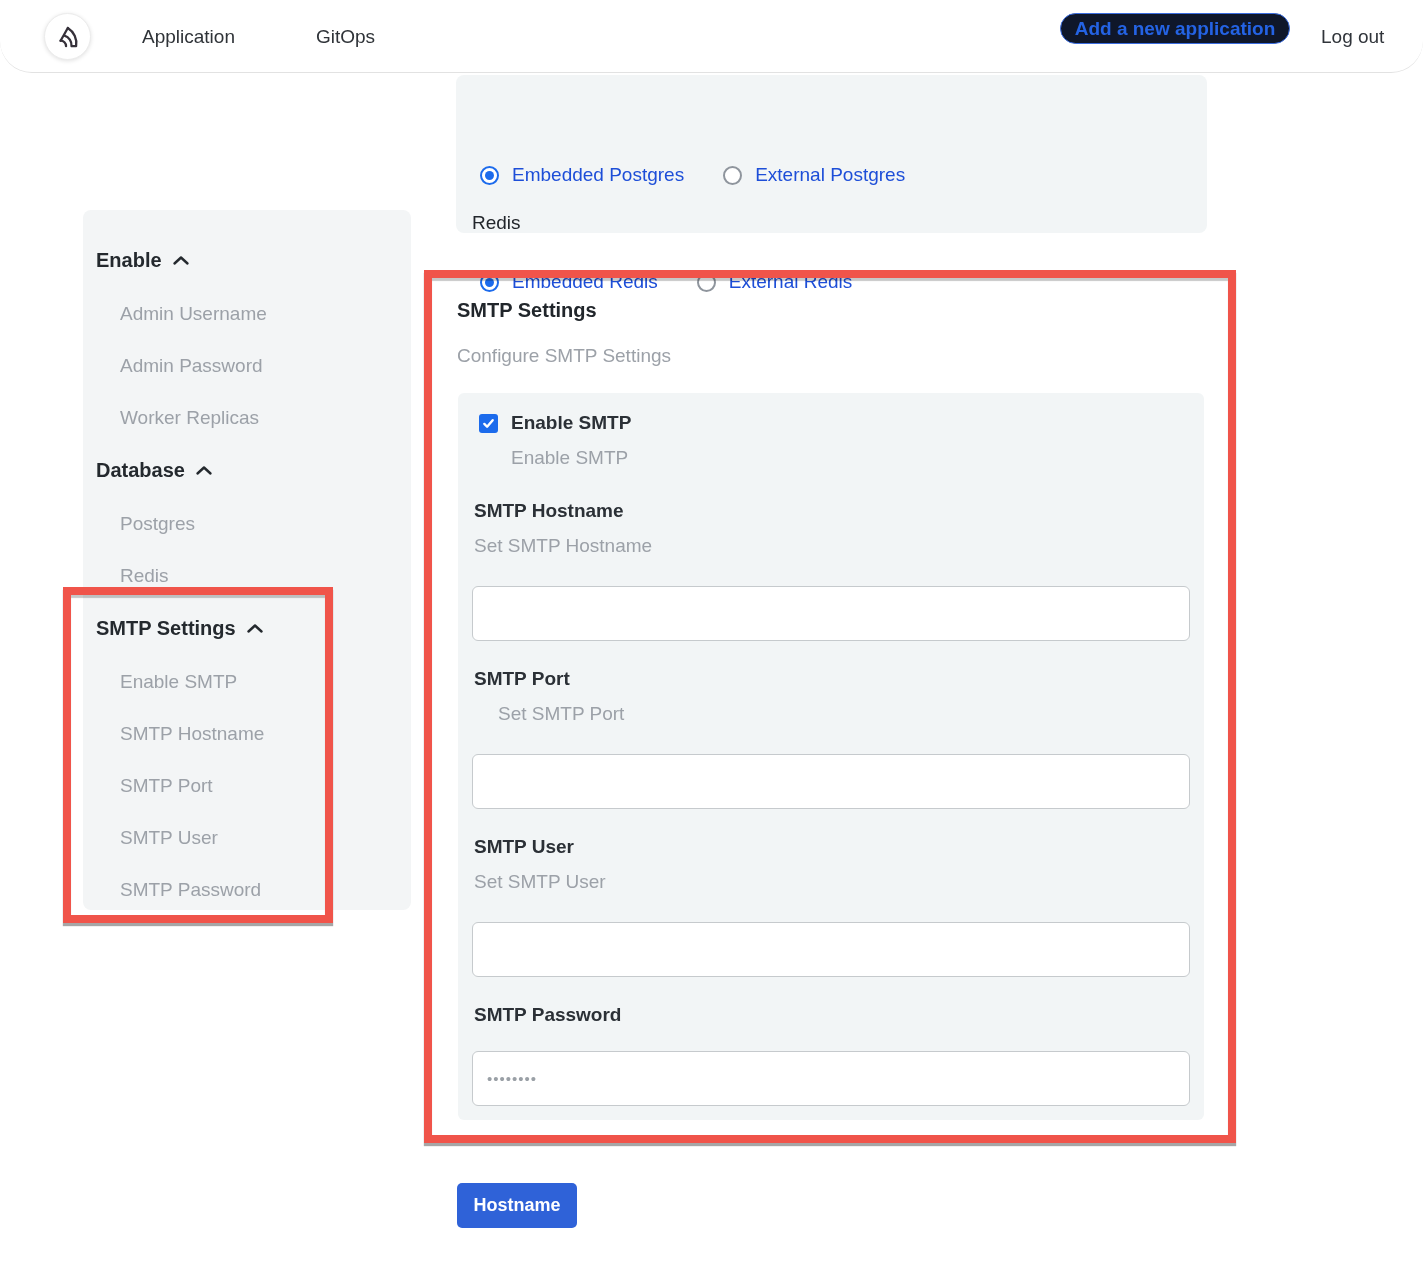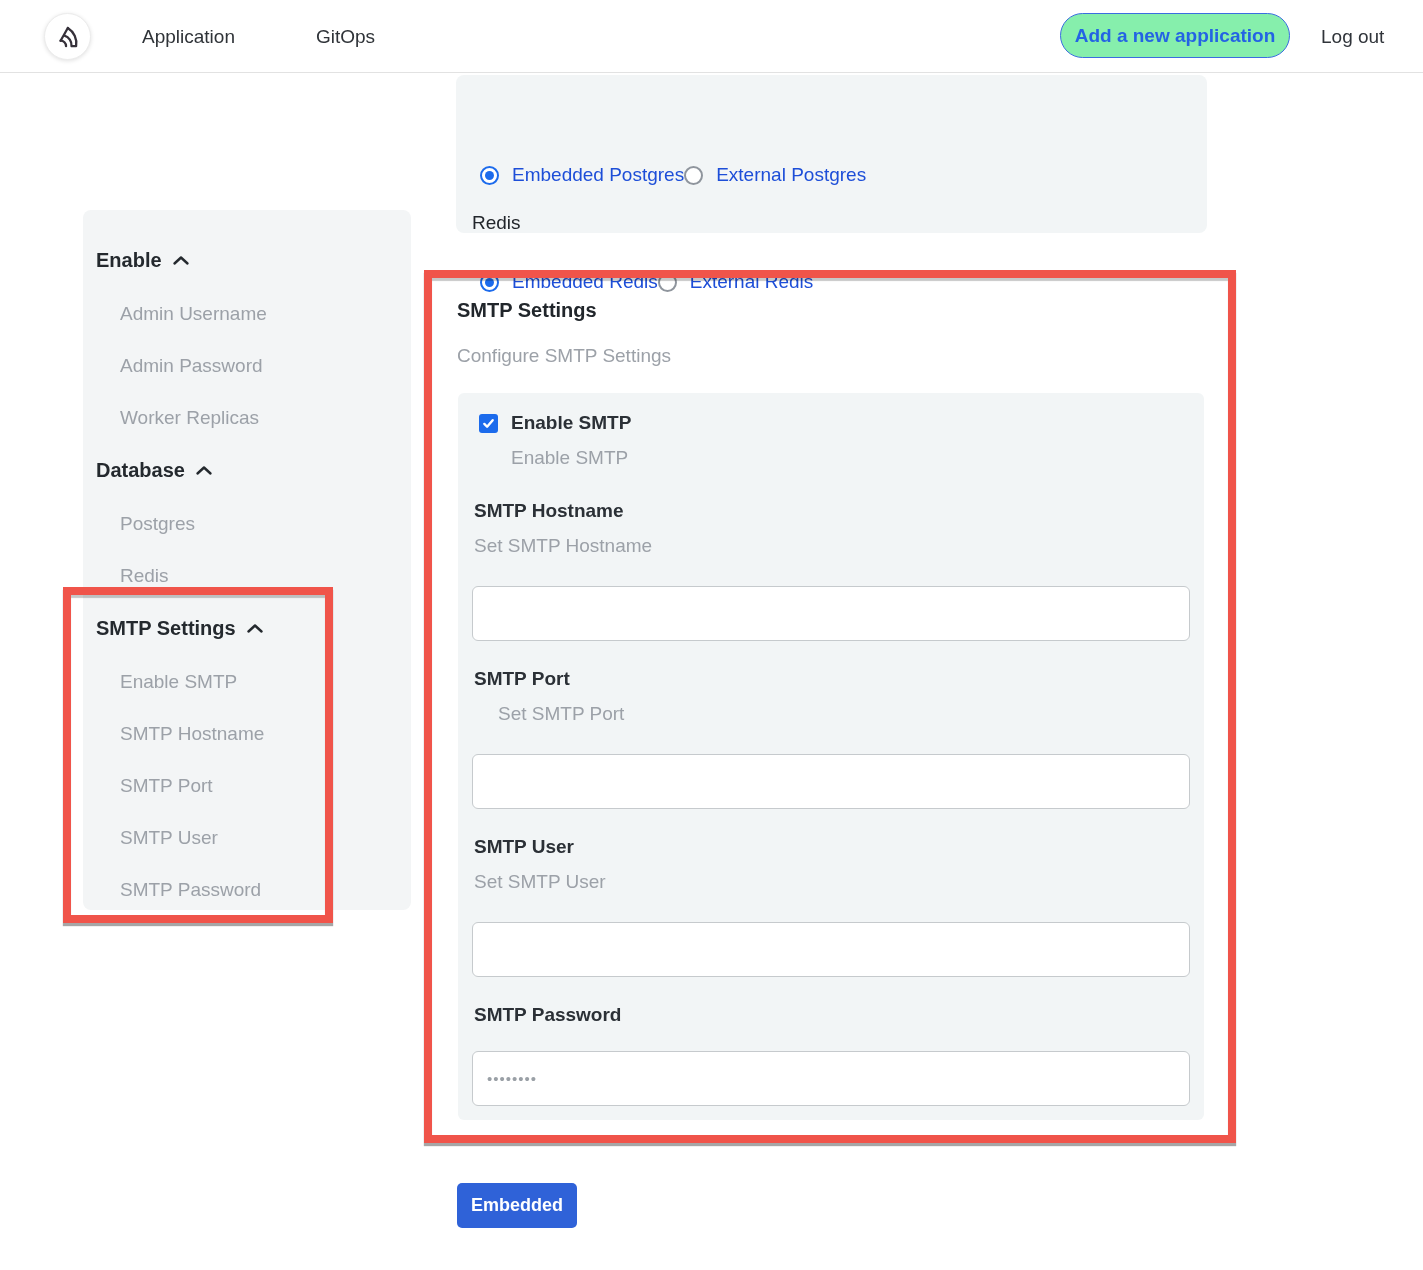--- a/index.html
+++ b/index.html
@@ -2,44 +2,44 @@
 <html><head>
 <meta charset="utf-8">
 <style>
   * { margin:0; padding:0; box-sizing:border-box; }
   html,body { background:#fff; }
   body { font-family:"Liberation Sans","DejaVu Sans",sans-serif; }
   #page { position:relative; width:1423px; height:1270px; background:#fff; overflow:hidden; }
 
   
   .navbar { position:absolute; left:0; top:0; width:1423px; height:73px; background:#fff;
-            border-bottom:1px solid #e2e2e2; }
+            border-bottom:1px solid #e2e2e2;border-radius:32px; }
   .logo-circle { position:absolute; left:44px; top:13px; width:47px; height:47px; border-radius:50%;
                  background:#fff; border:1px solid #ececec; box-shadow:0 1px 4px rgba(0,0,0,0.12);
                  display:flex; align-items:center; justify-content:center; }
   .nav-link { position:absolute; top:25px; font-size:19px; color:#2f3338; cursor:pointer; line-height:24px; }
   .nav-app { left:142px; }
   .nav-gitops { left:296px;margin-left:20px; }
-  .add-app-btn { position:absolute; left:1060px; top:13px; width:230px; height:45px; border-radius:23px;
-                 border:1.5px solid #3b6de0; background:#86efac; color:#2463e4; font-weight:bold; font-size:19px;
+  .add-app-btn { position:absolute; left:1060px; top:13px; width:230px; height:31px; border-radius:23px;
+                 border:1.5px solid #3b6de0; background:#0f172a; color:#2463e4; font-weight:bold; font-size:19px;
                  display:flex; align-items:center; justify-content:center; cursor:pointer;
                  font-family:inherit; }
   .logout { left:1321px; color:#30343a; }
 
   
   .top-panel { position:absolute; left:456px; top:75px; width:751px; height:158px;
                background:#f2f5f6; border-radius:8px; }
   .radio-row { position:absolute; display:flex; align-items:center; }
   .radio-row .opt { display:flex; align-items:center; }
   .radio { width:19px; height:19px; border-radius:50%; border:2px solid #8f959d; background:#fff;
            position:relative; flex:0 0 auto; cursor:pointer; }
   .radio.sel { border-color:#1c6bec; }
   .radio.sel::after { content:""; position:absolute; inset:3px; border-radius:50%; background:#1c6bec; }
   .opt-label { margin-left:13px; font-size:19px; color:#1d4ed8; line-height:26px; cursor:pointer; }
-  .opt + .opt { }
+  .opt + .opt { margin-left:39px; }
   .group-label { position:absolute; font-size:19px; color:#22262b; line-height:26px; }
 
   
   .sidebar { position:absolute; left:83px; top:210px; width:328px; height:700px;
              background:#f3f5f6; border-radius:8px; padding-top:36px; }
   .side-title { font-size:20px; font-weight:bold; color:#24292e; line-height:28px;
                 margin:26px 0 0 13px; display:flex; align-items:center; cursor:pointer; }
   .sidebar .side-title:first-child { margin-top:0; }
   .side-title .chev { margin-left:10px; display:inline-flex; }
   .side-item { font-size:19px; color:#9ca1a8; line-height:24px; margin:28px 0 0 37px; cursor:pointer; }
@@ -183,18 +183,18 @@
     <input class="text-input" style="top: 361px;" type="text" value="">
 
     <div class="field-label" style="top:441px;">SMTP User</div>
     <div class="field-help" style="top:477px;">Set SMTP User</div>
     <input class="text-input" style="top: 529px;" type="text" value="">
 
     <div class="field-label" style="top:609px;">SMTP Password</div>
     <input class="text-input" style="top: 658px;" type="text" placeholder="••••••••">
   </div>
 
-  <button class="continue-btn">Embedded</button>
+  <button class="continue-btn">Hostname</button>
 
   <div class="annot annot-sidebar"></div>
   <div class="annot annot-main"></div>
 
 </div>
 
 </body></html>

